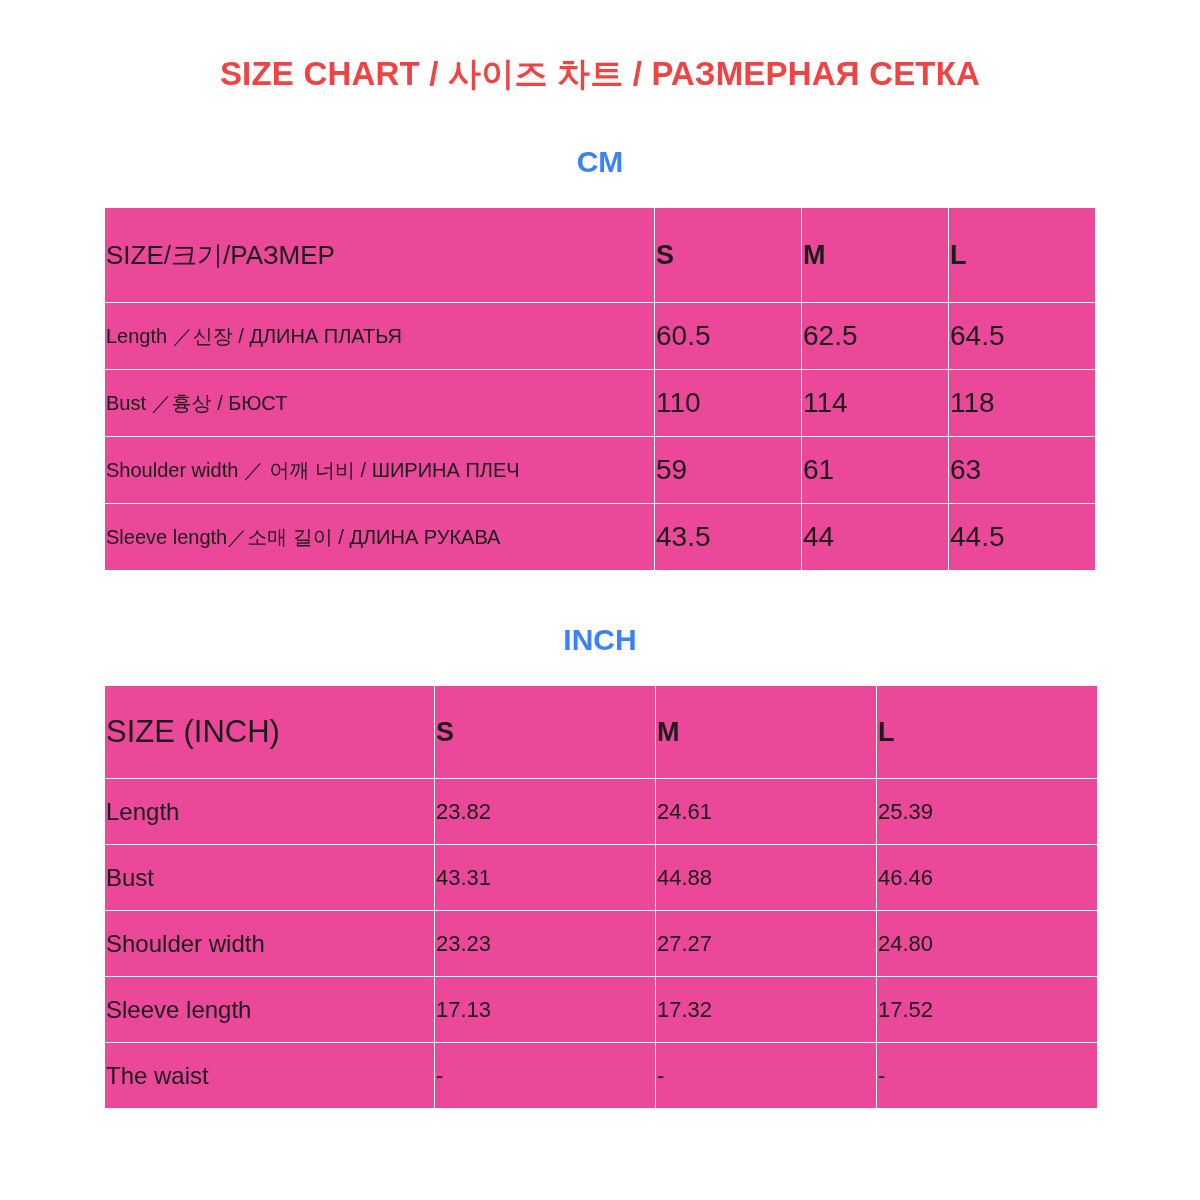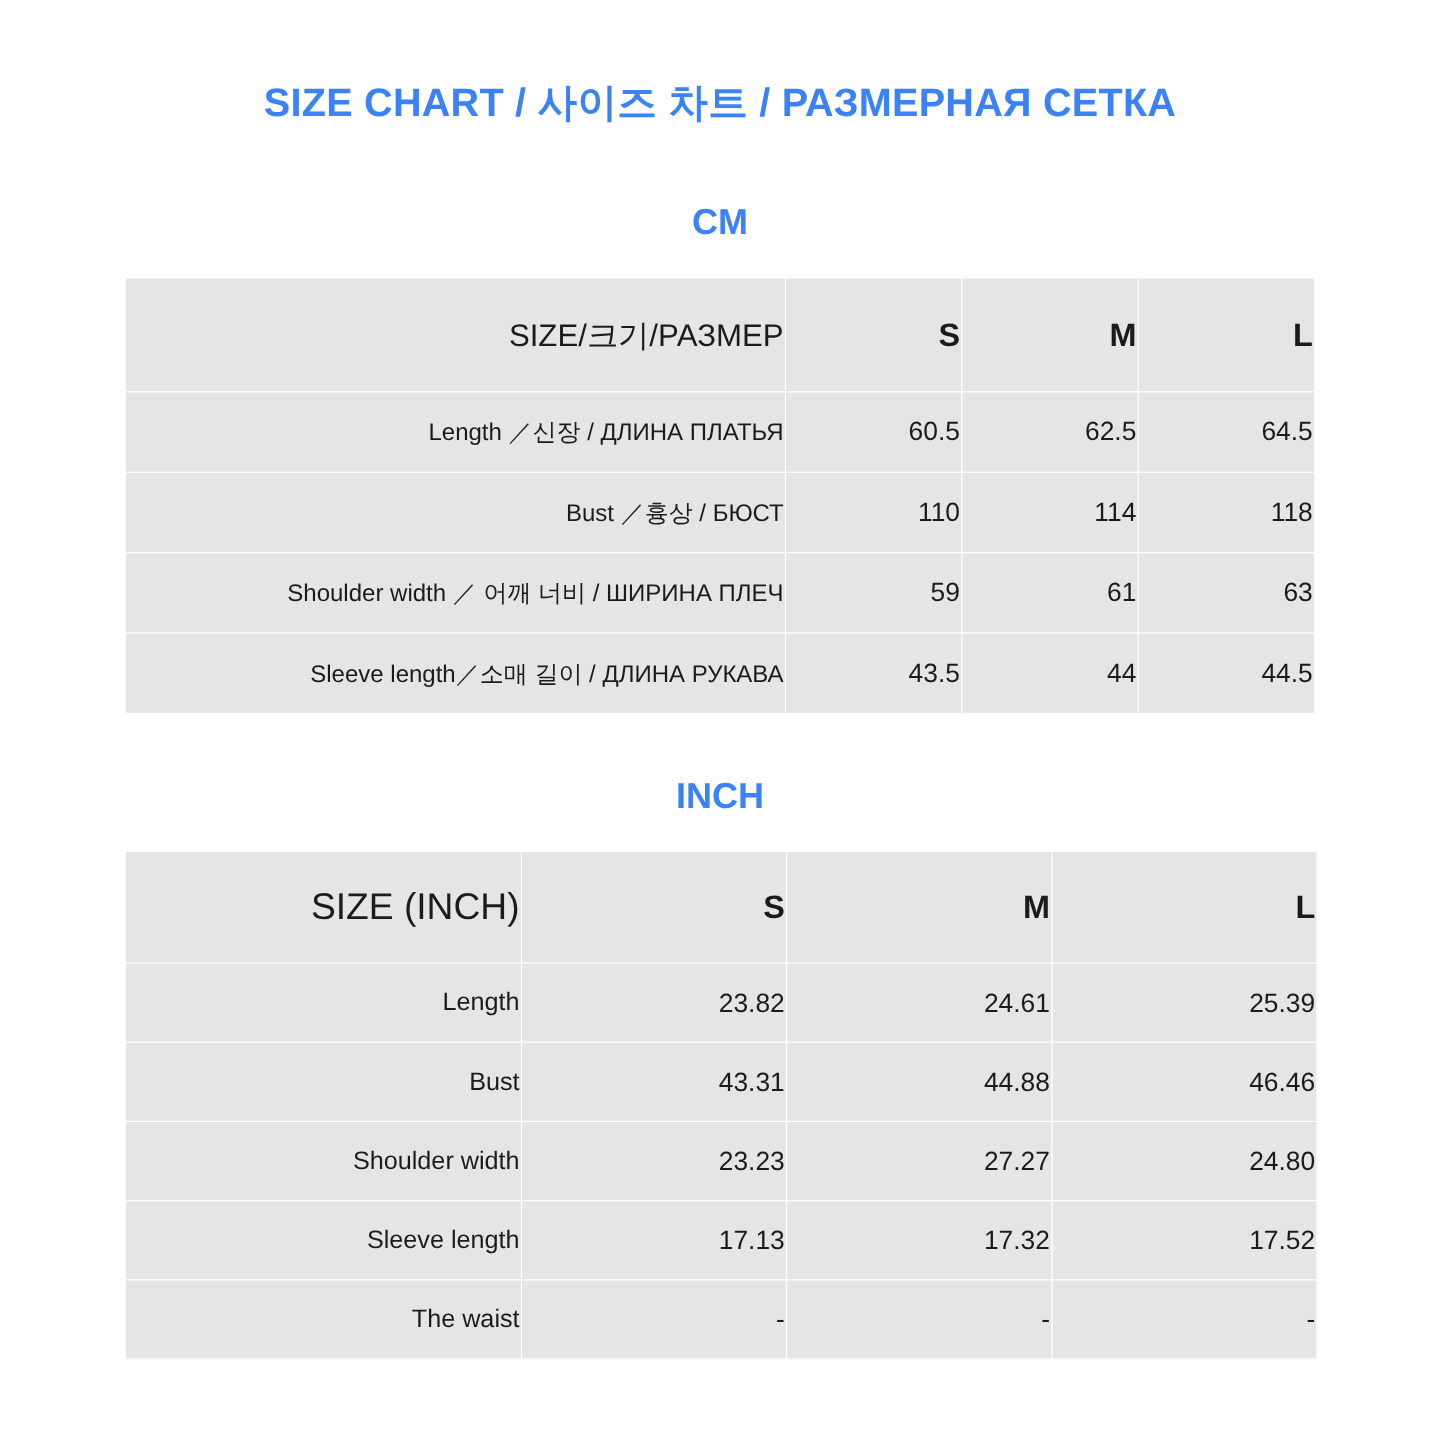--- a/index.html
+++ b/index.html
@@ -18,22 +18,22 @@
     width: 1200px;
     height: 1200px;
     position: relative;
     box-sizing: border-box;
   }
   .main-title {
     text-align: center;
     font-size: 33px;
     font-weight: 600;
     letter-spacing: 0.2px;
-    color: #3b82f6;
-    margin: 16px;
+    color: #ef4444;
+    margin: 4px;
     padding-top: 48px;
   }
   .section-title {
     text-align: center;
     font-size: 30px;
     font-weight: 600;
     color: #3b82f6;
     margin: 0;
   }
   #cm-title { padding-top: 44px; }
@@ -49,22 +49,22 @@
 
   table.size-table {
     width: 992px;
     border-collapse: collapse;
     table-layout: fixed;
     background: #f7f7f7;
   }
   table.size-table td,
   table.size-table th {
     border: 1px solid #ffffff;
-    background: #e5e5e5;
-    text-align: right;
+    background: #ec4899;
+    text-align: left;
     vertical-align: middle;
     font-weight: 400;
     color: #1b1b1b;
   }
   
   #cm-table col.label-col { width: 550px; }
   #cm-table col.val-col { width: 147px; }
   #cm-table thead th {
     height: 92px;
     font-size: 26px;
@@ -78,21 +78,21 @@
     font-weight: 700;
   }
   #cm-table tbody td {
     height: 64px;
     font-size: 21px;
   }
   #cm-table tbody td.label-cell {
     font-size: 20px;
   }
   #cm-table tbody td.val-cell {
-    font-size: 22px;
+    font-size: 28px;
   }
 
   
   #inch-table col.label-col { width: 330px; }
   #inch-table col.val-col { width: 221px; }
   #inch-table thead th {
     height: 90px;
   }
   #inch-table thead th.label-head {
     font-size: 31px;
@@ -100,21 +100,21 @@
   }
   #inch-table thead th.size-head {
     font-size: 27px;
     font-weight: 700;
   }
   #inch-table tbody td {
     height: 63px;
     font-size: 22px;
   }
   #inch-table tbody td.label-cell {
-    font-size: 21px;
+    font-size: 24px;
   }
 </style>
 </head>
 <body>
 
 <div class="page">
 
   <h1 class="main-title">SIZE CHART / 사이즈 차트 / РАЗМЕРНАЯ СЕТКА</h1>
 
   <h2 class="section-title" id="cm-title">CM</h2>

